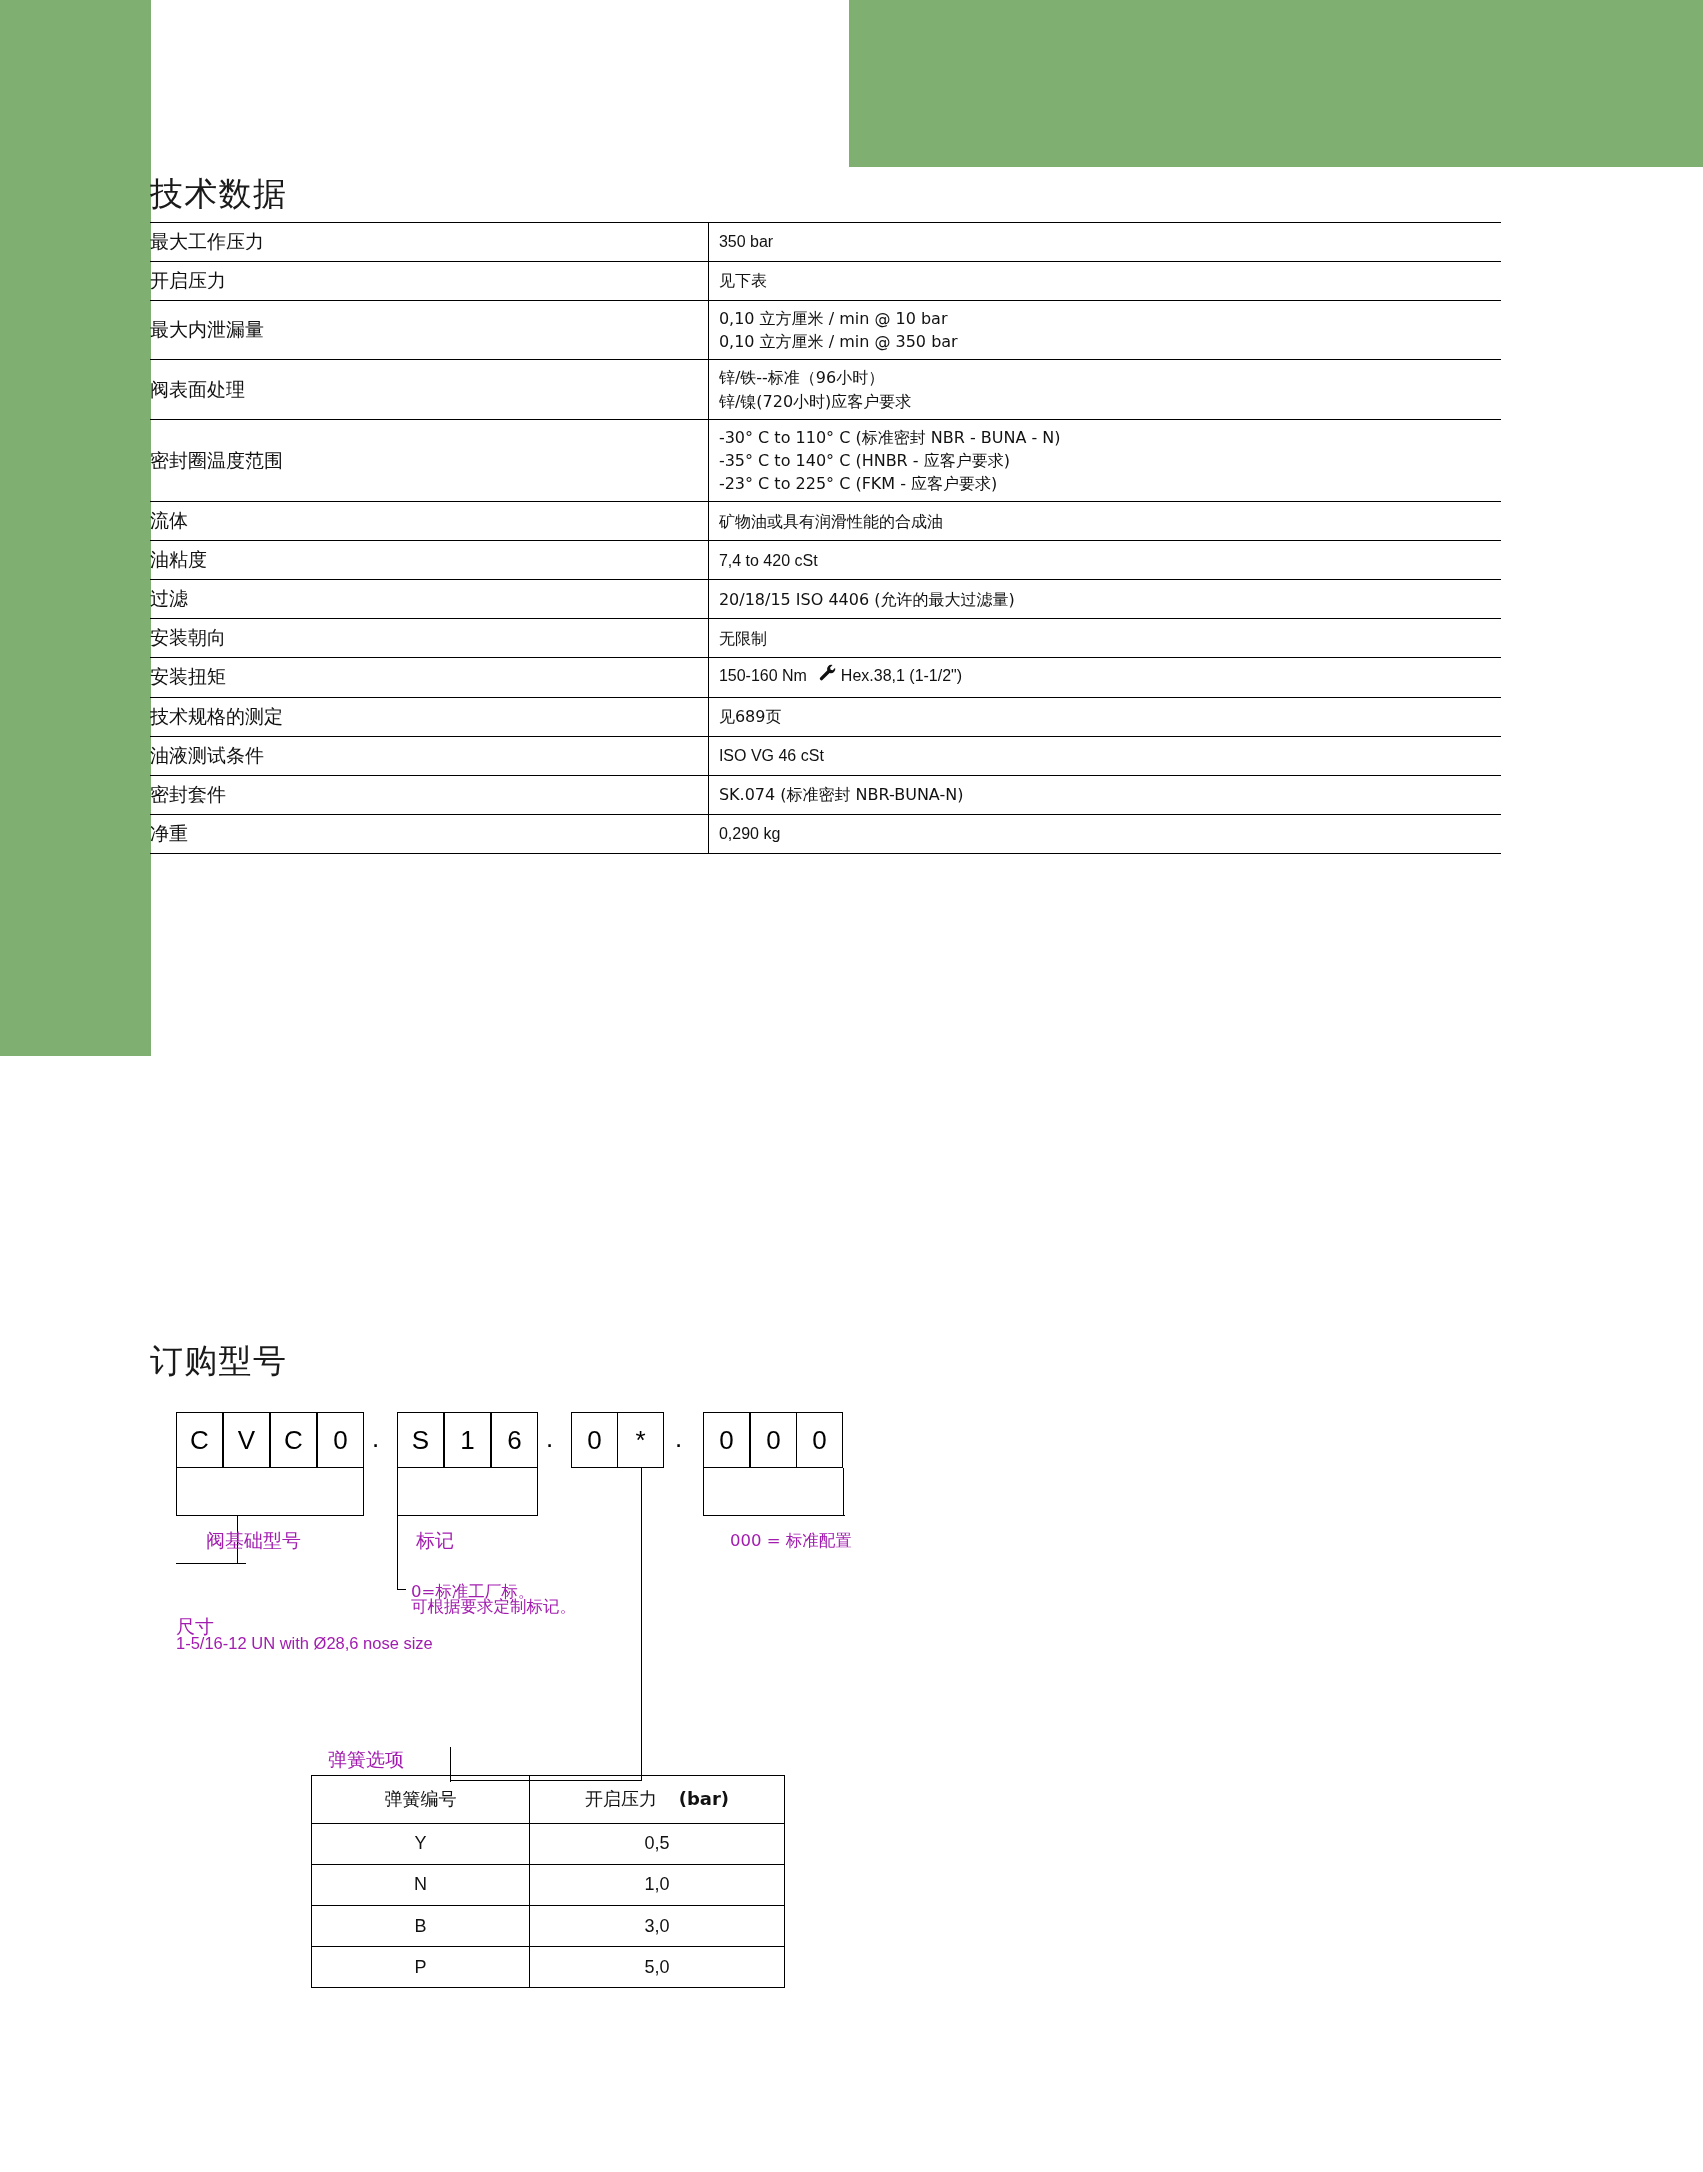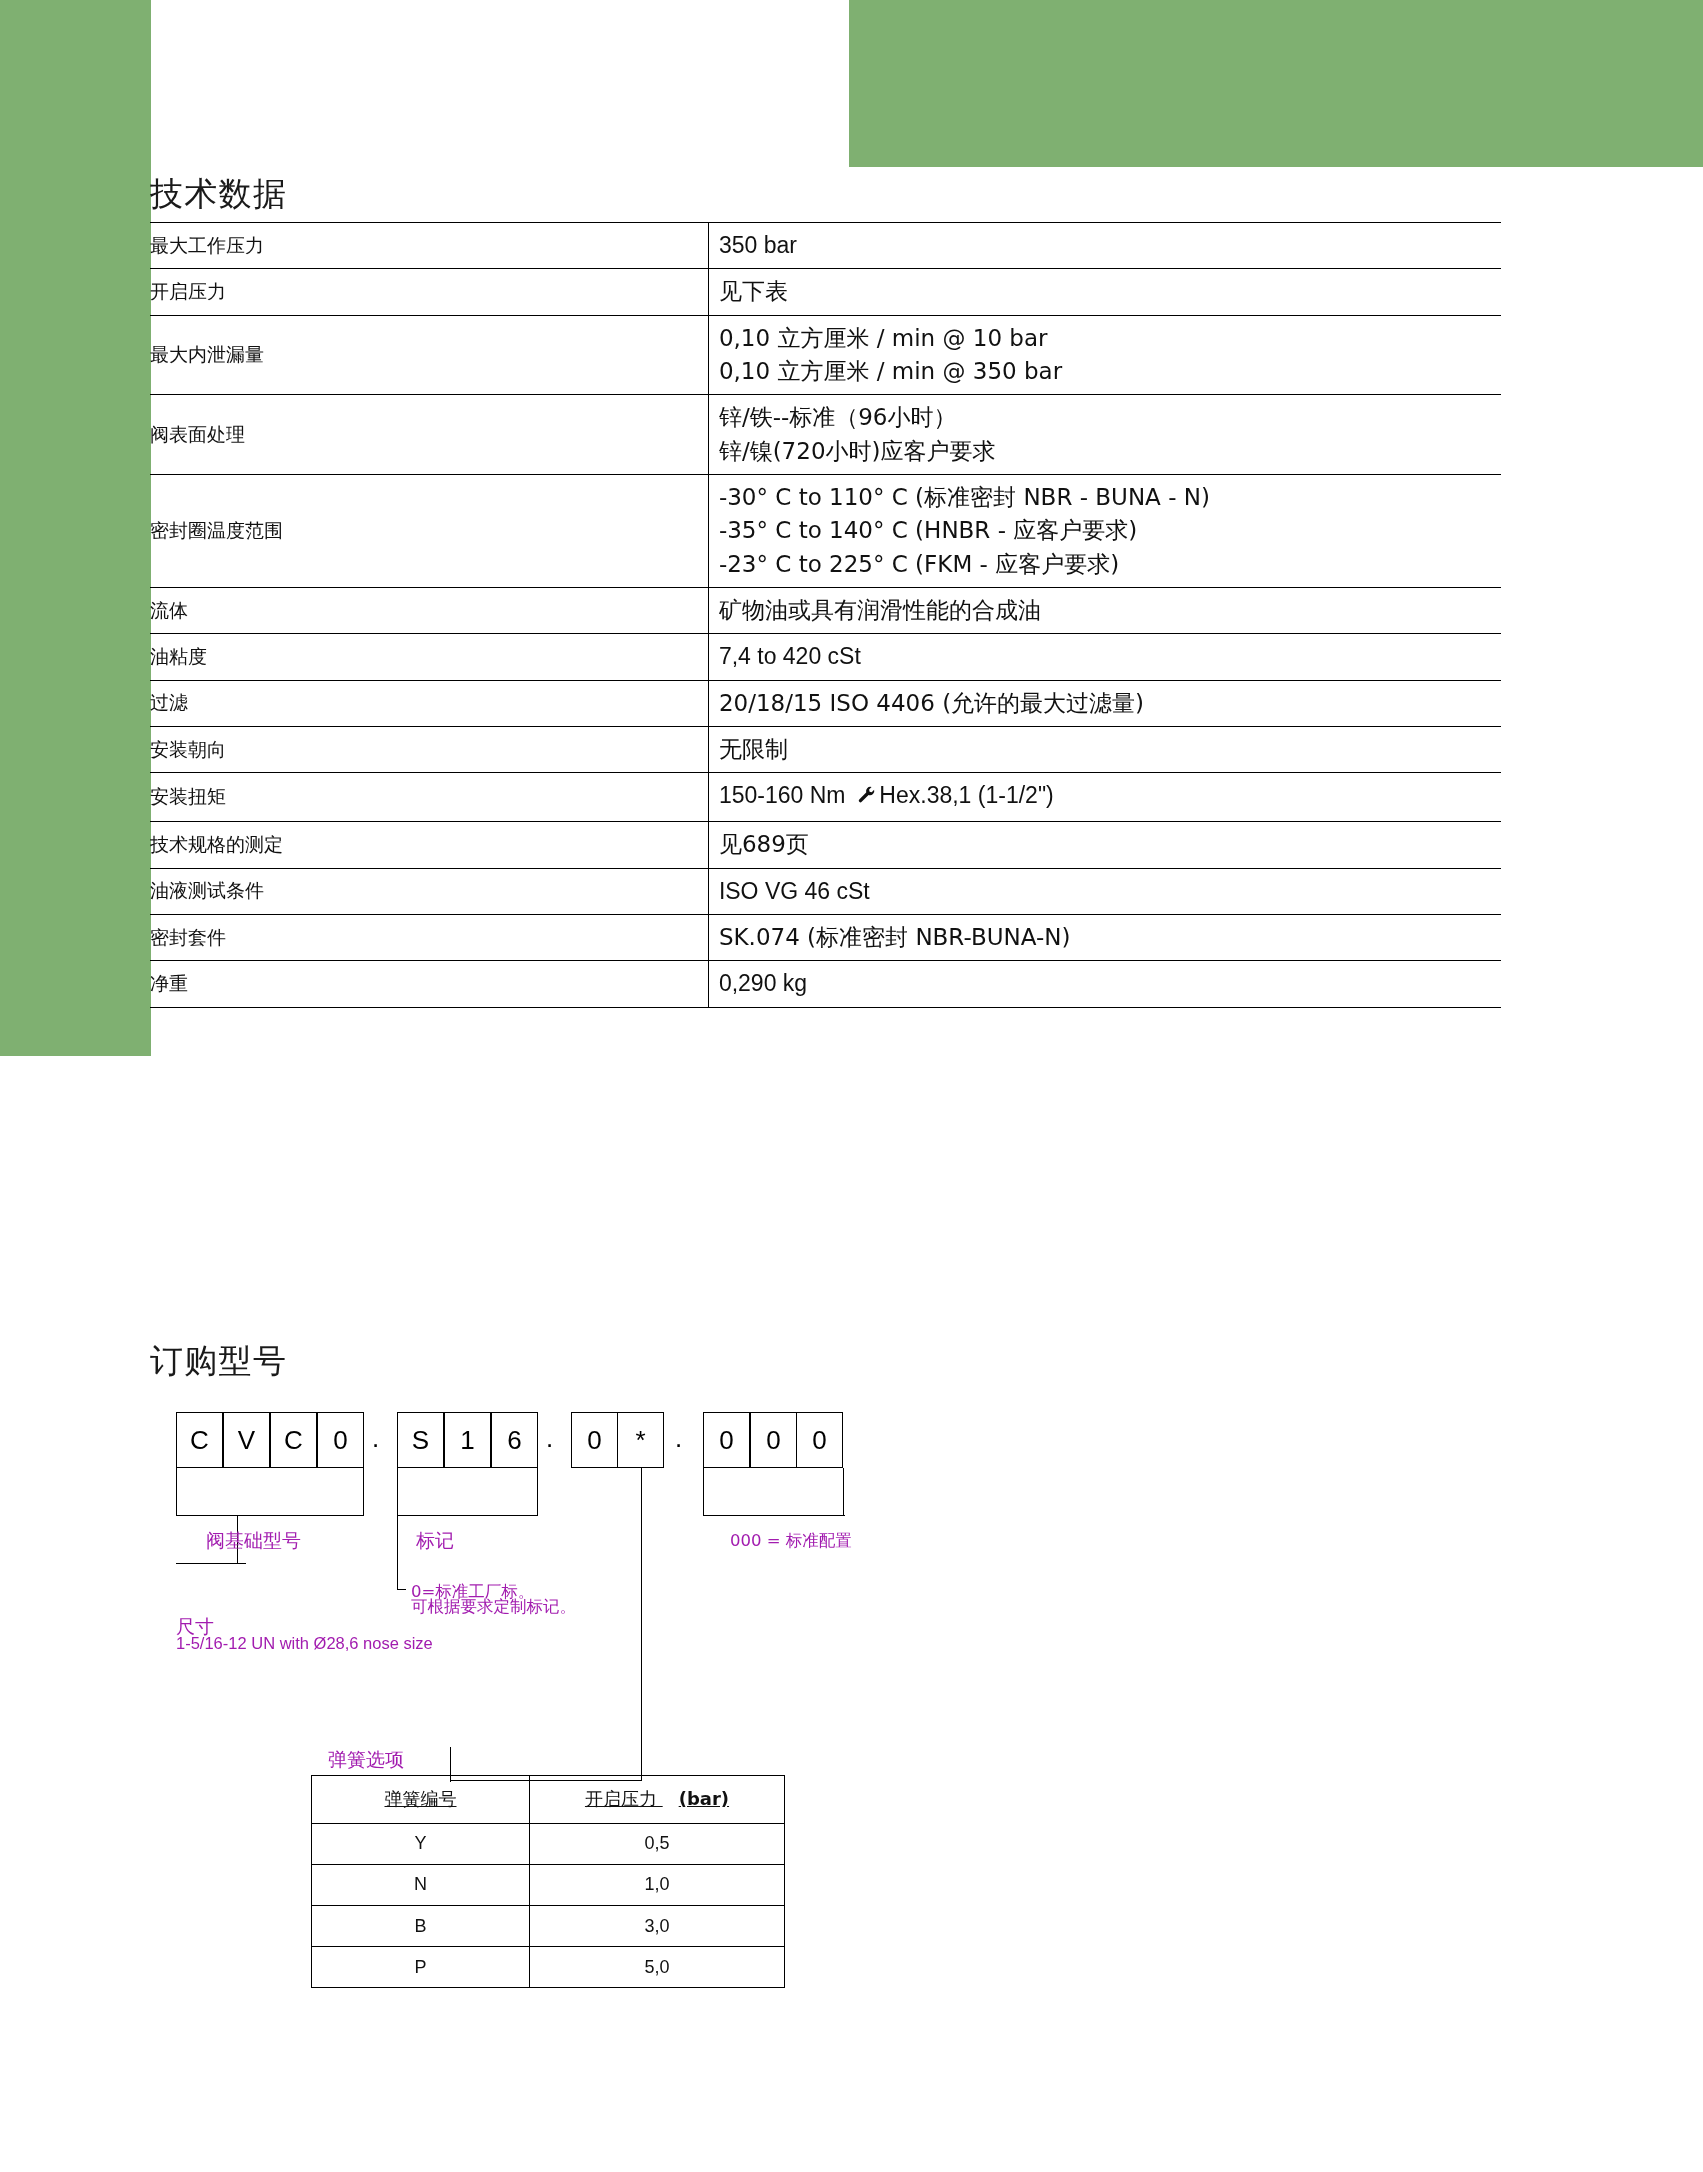--- a/index.html
+++ b/index.html
@@ -80,21 +80,21 @@
     width: 547px;
     text-align: left;
     padding: 6px 11.3px 6px 0;
     font-family: "DejaVu Sans", sans-serif;
     font-size: 19px;
     border-right: 0.9px solid #000;
   }
   #tech-table td.value {
     padding: 6px 0 6px 9.6px;
     font-family: "Liberation Sans", sans-serif;
-    font-size: 23px;
+    font-size: 16px;
   }
   #tech-table td.value .cn {
     font-family: "DejaVu Sans", sans-serif;
   }
   .val-line { display: block; line-height: 1.45; white-space: nowrap; }
 
   .wrench-icon {
     display: inline-block;
     vertical-align: -2.6px;
     margin: 0 2.6px 0 11.3px;
@@ -170,21 +170,20 @@
     text-align: center;
     font-size: 18px;
     padding: 9.6px 0;
     font-family: "Liberation Sans", sans-serif;
     color: #111;
   }
   #spring-table th {
     font-weight: normal;
     font-family: "DejaVu Sans", sans-serif;
     padding: 11.3px 0;
-    text-decoration: underline;
   }
   #spring-table th .bold-unit { font-weight: bold; margin-left: 16px; }
   #spring-table td.code-col { width: 217px; }
 </style>
 </head>
 <body>
 
 <div class="green-band" id="top-green-block"></div>
 <div id="side-green-tab"></div>
 <div id="side-tab-text">单向阀</div>

